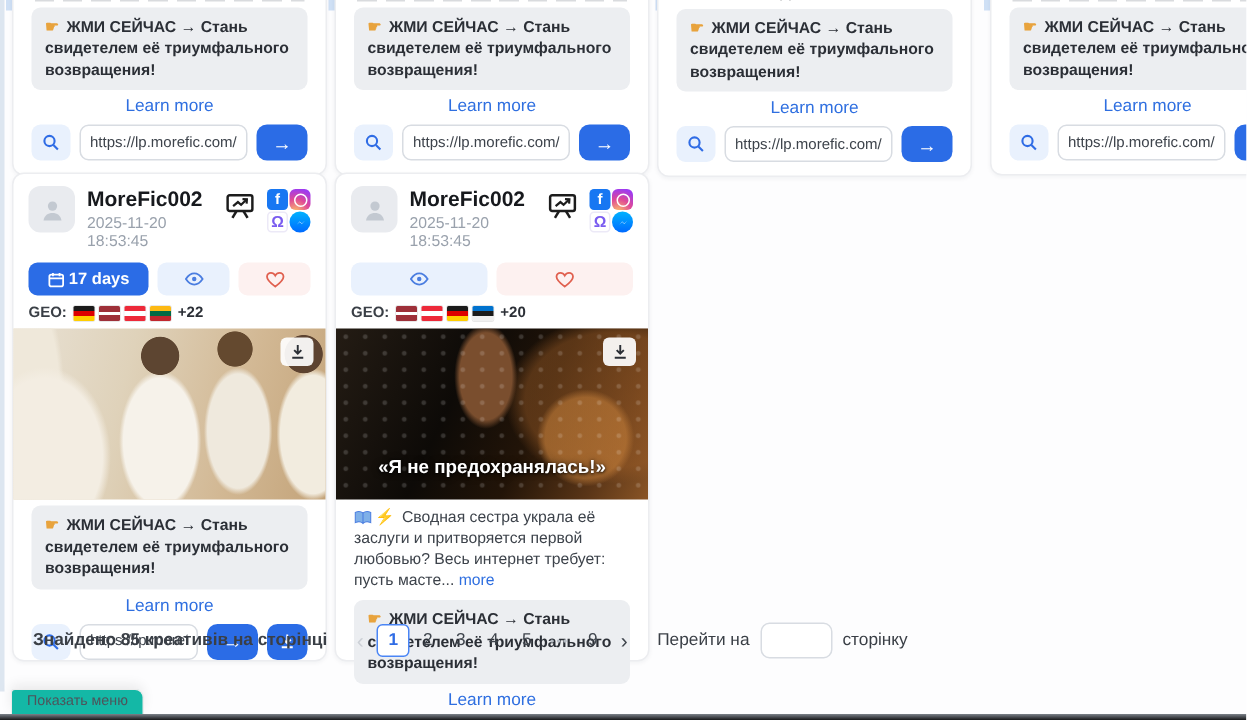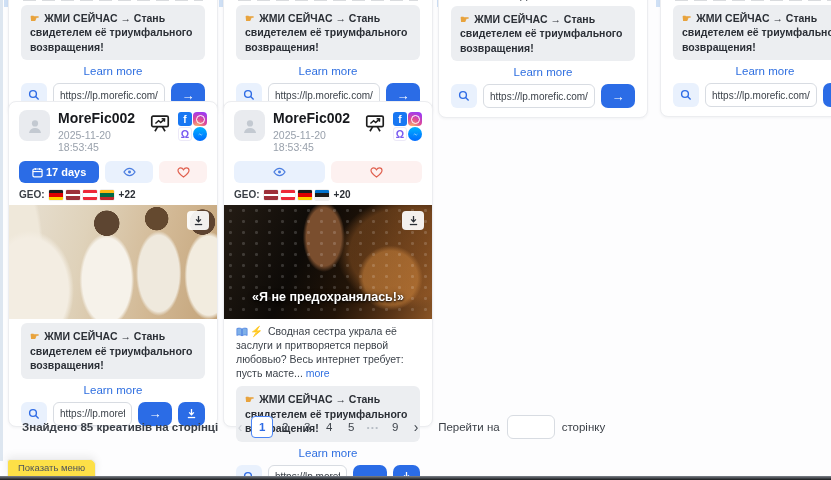--- a/index.html
+++ b/index.html
@@ -32,21 +32,21 @@
                display:flex;align-items:center;justify-content:center;cursor:pointer;}
   .url-input{flex:1;min-width:0;height:22px;border:1px solid #d8dce2;border-radius:6px;
              padding:0 6px;font-size:10px;color:#3d434b;outline:none;
              font-family:"Liberation Sans",sans-serif;background:#fff;}
   .go-btn,.dl-btn{height:24px;background:#2b6ce6;border:none;border-radius:7px;color:#fff;
           flex:none;display:flex;align-items:center;justify-content:center;cursor:pointer;
           font-size:13px;font-family:"Liberation Sans",sans-serif;}
   .go-btn{width:34px;} .dl-btn{width:27px;}
 
   
-  .ccard{top:101px;height:326px;}
+  .ccard{top:115px;height:326px;}
   .chead{display:flex;gap:8px;padding:8px 10px 3px 10px;align-items:flex-start;}
   .avatar{width:31px;height:31px;border-radius:8px;background:#e9ebef;flex:none;
           display:flex;align-items:center;justify-content:center;}
   .cmeta{flex:1;min-width:0;padding-top:1px;}
   .cname{font-size:14px;font-weight:700;color:#17191d;line-height:1.1;}
   .cdate{font-size:10.5px;color:#99a1ac;margin-top:3px;}
   .cicons{display:flex;gap:7px;align-items:flex-start;padding-top:2px;}
   .social-grid{display:grid;grid-template-columns:14px 14px;grid-auto-rows:14px;gap:1px;}
   .sg{display:flex;align-items:center;justify-content:center;font-size:10px;}
   .sg-fb{background:#1877f2;border-radius:3px;color:#fff;font-weight:700;font-size:10px;}
@@ -121,21 +121,21 @@
   .size-select{margin-left:12px;height:22px;border:1px solid #d8dce2;border-radius:6px;
                padding:0 7px;font-size:11px;color:#3a3f46;display:flex;align-items:center;
                gap:7px;background:#fff;cursor:pointer;}
   .goto-label{margin-left:12px;font-size:11.5px;color:#3a3f46;}
   .goto-input{width:42px;height:20px;border:1px solid #d8dce2;border-radius:6px;margin:0 7px;
               outline:none;}
   .goto-suffix{font-size:11.5px;color:#3a3f46;}
 
   
   .menu-tab{position:absolute;left:7px;bottom:4px;padding:2px 10px 3px;font-size:9.5px;
-            color:#4e545b;background:#fde047;border:1px solid #ececec;border-bottom:none;
+            color:#4e545b;background:#14b8a6;border:1px solid #ececec;border-bottom:none;
             border-radius:3px 6px 0 0;box-shadow:0 -3px 8px rgba(0,0,0,.07);cursor:pointer;}
   .bottom-bar{position:absolute;left:0;bottom:0;width:831px;height:4px;
               background:linear-gradient(180deg,#7c828a,#17181a);}
 </style>
 </head>
 <body>
 
 <div class="screen">
   <div class="left-strip"></div>
   <div class="gdot" style="left:4px"></div>

